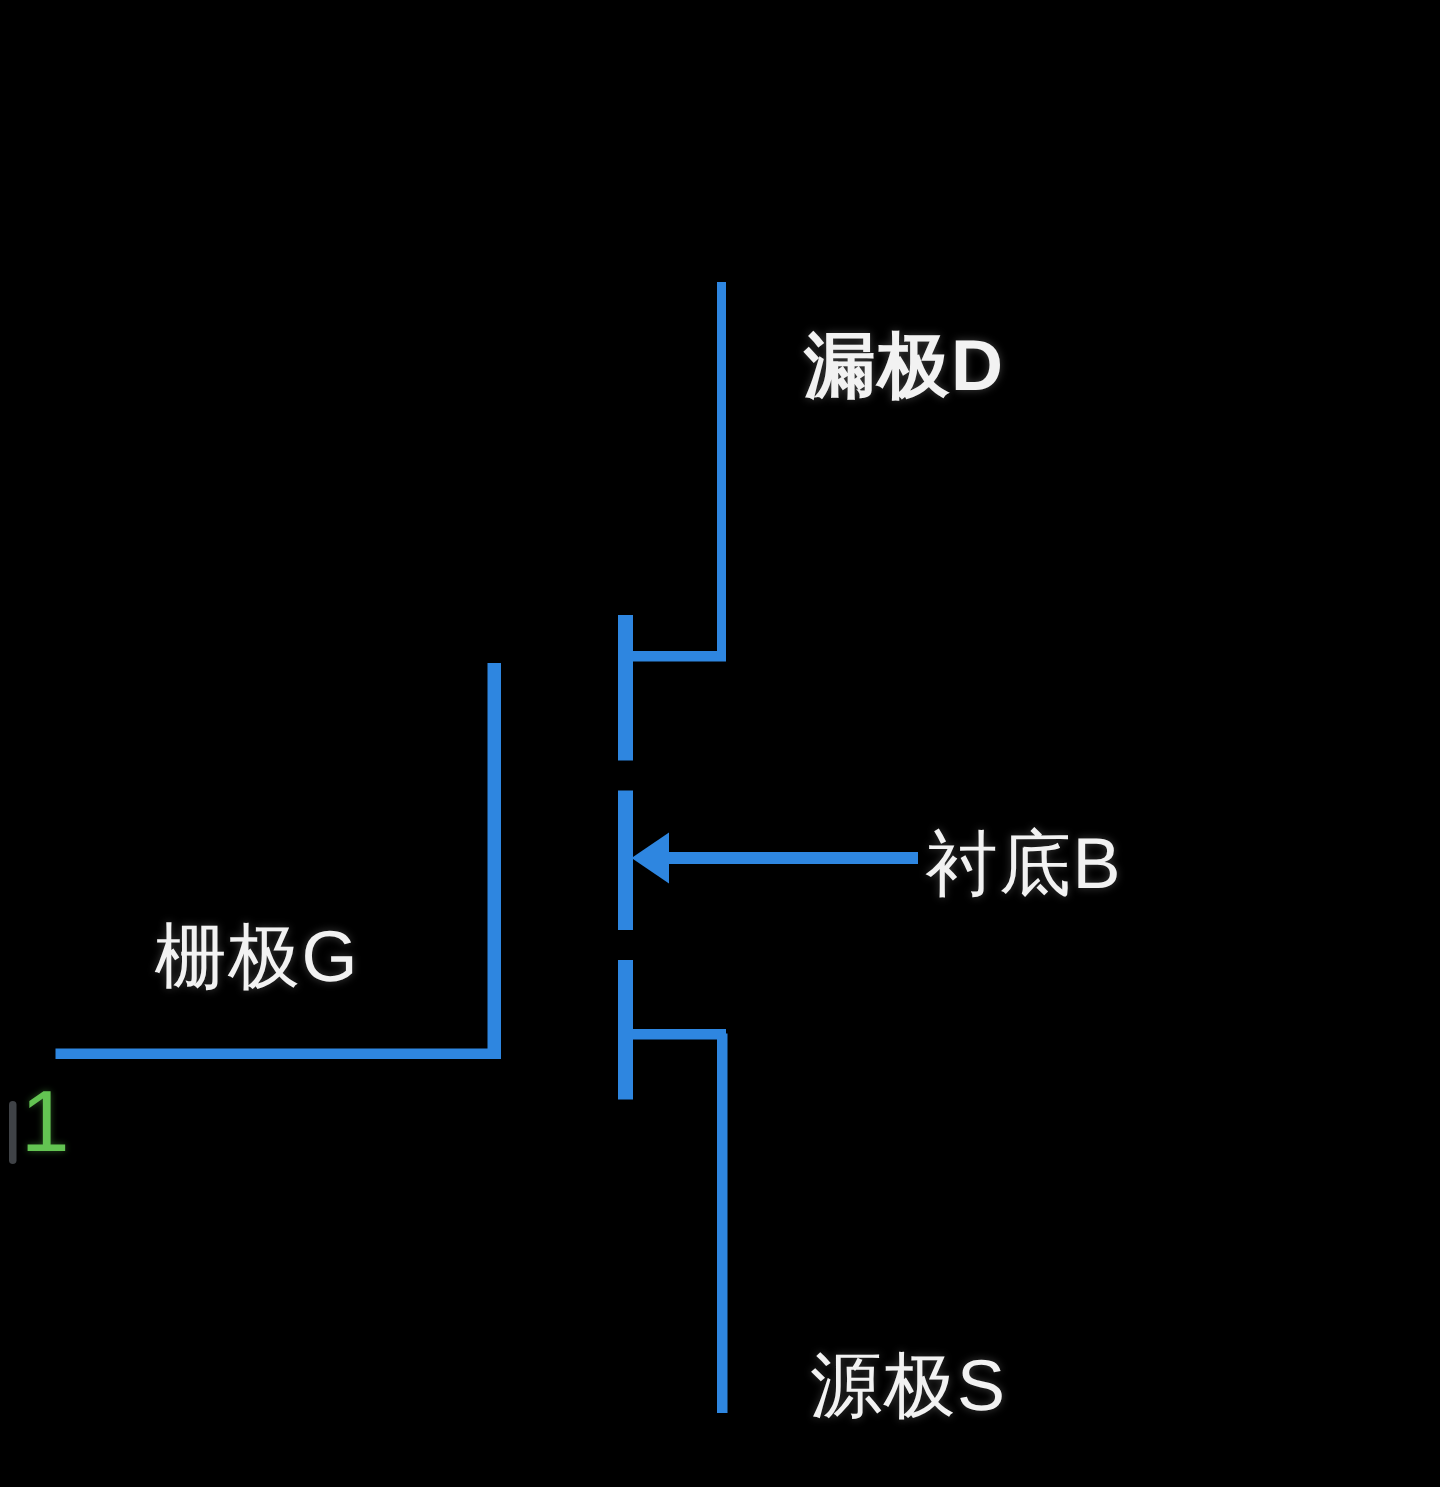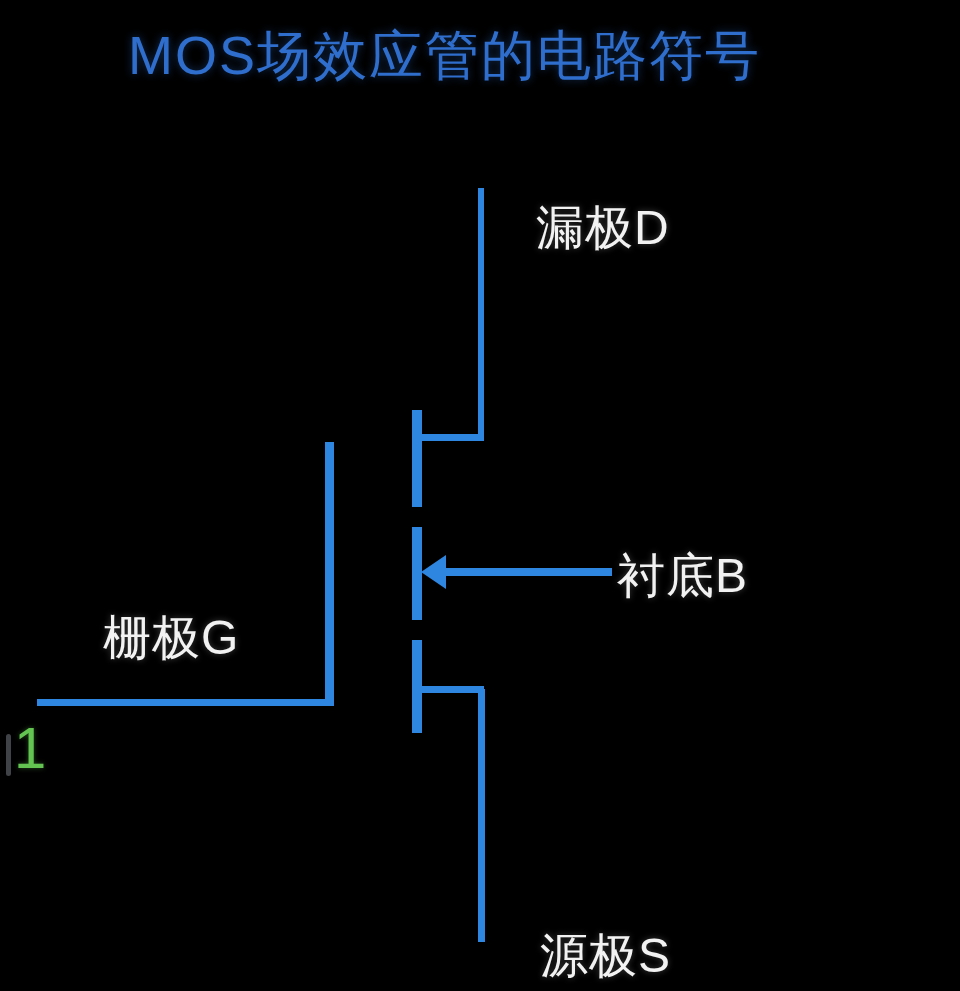--- a/index.html
+++ b/index.html
@@ -52,24 +52,24 @@
   .gate-lead    { left: 37px;  top: 699px; width: 297px; height: 7px; }
 
   .label {
     position: absolute;
     color: var(--label-white, #f2f2f2);
     font-size: 48px;
     letter-spacing: 1px;
     white-space: nowrap;
     text-shadow: 0 0 6px rgba(255,255,255,0.25);
   }
-  .lbl-drain  { left: 536px; top: 196px; }
+  .lbl-drain  { left: 536px; top: 212px; font-weight: bold; }
   .lbl-sub    { left: 617px; top: 544px; text-align: right; }
   .lbl-gate   { left: 103px; top: 606px; }
-  .lbl-src    { left: 540px; top: 892px; margin-top: 32px; }
+  .lbl-src    { left: 540px; top: 892px; }
 
   .watermark {
     position: absolute;
     left: 14px; top: 714px;
     font-size: 58px;
     color: var(--watermark-green, #63c452);
     text-shadow: 0 0 5px rgba(99,196,82,0.4);
   }
   .watermark-ghost {
     position: absolute;
@@ -77,21 +77,20 @@
     width: 5px; height: 42px;
     border-radius: 3px;
     background: var(--ghost-gray, #3f4246);
   }
 </style>
 </head>
 <body>
 
 <div class="stage">
 
-  <div class="title">MOS场效应管的电路符号</div>
 
   <div>
 
     <div class="line drain-lead"></div>
     <div class="line drain-tap"></div>
 
     <div class="line chan-top"></div>
     <div class="line chan-mid"></div>
     <div class="line chan-bot"></div>
 

